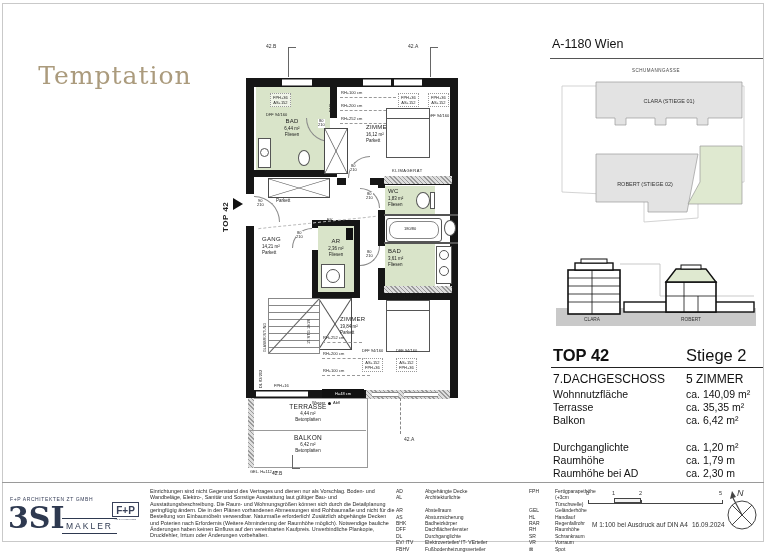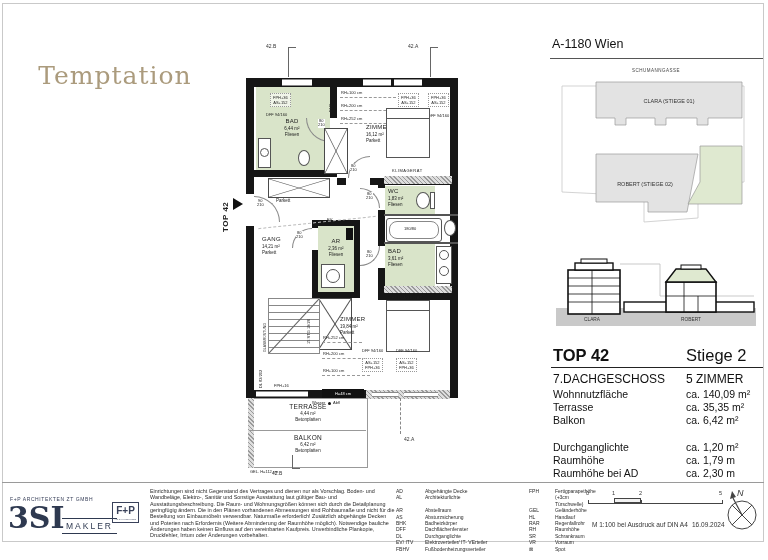--- a/index.html
+++ b/index.html
@@ -50,21 +50,21 @@
   .d-rule{position:absolute;left:551px;top:367px;width:212px;border-top:1.5px solid #222;}
   .d-floor{position:absolute;left:553px;top:372px;font-size:12px;color:#111;}
   .d-rooms{position:absolute;left:686px;top:372px;font-size:12px;color:#111;}
   .drow-l{position:absolute;left:553px;font-size:10.5px;color:#111;}
   .drow-v{position:absolute;left:686px;font-size:10.5px;color:#111;}
 
   
   .architect{position:absolute;left:10px;top:496px;font-size:5px;letter-spacing:.6px;color:#39415a;}
   .brand3si{position:absolute;left:8px;top:503px;font-size:30px;font-family:"DejaVu Serif",serif;font-weight:600;color:#2e3950;line-height:1;}
   .makler{position:absolute;left:62px;top:518px;font-size:8.5px;letter-spacing:2px;color:#2e3950;border-top:1px solid #2e3950;border-bottom:1px solid #2e3950;padding:2px 4px 2px 4px;}
-  .fpbox{position:absolute;left:112px;top:502px;width:27px;height:21px;border:1.5px solid #39415a;box-sizing:border-box;text-align:center;color:#39415a;}
+  .fpbox{position:absolute;left:112px;top:502px;width:27px;height:15px;border:1.5px solid #39415a;box-sizing:border-box;text-align:center;color:#39415a;}
   .fpbox .fp{font-size:10px;font-weight:bold;line-height:1.5;}
   .fpbox .fps{font-size:2.5px;letter-spacing:.4px;}
   .disclaimer{position:absolute;left:150px;top:488px;width:246px;font-size:5.4px;line-height:1.17;color:#2b2b2b;text-align:left;}
   .legend{position:absolute;left:396px;top:488px;width:196px;display:grid;grid-template-columns:27px 102px 24px 1fr;font-size:5px;line-height:1.28;color:#2b2b2b;column-gap:2px;}
   .scalebar{position:absolute;left:585px;top:490px;width:150px;height:20px;}
   .scalebar .lbl{position:absolute;top:0;font-size:5.5px;color:#333;}
   .sb-line{position:absolute;top:13px;height:0;border-top:1px solid #444;}
   .sb-tick{position:absolute;top:10px;width:0;height:4px;border-left:1px solid #444;}
   .sb-box{position:absolute;top:8px;height:5px;border:1px solid #444;background:#f2f2f2;box-sizing:border-box;}
   .m-note{position:absolute;left:592px;top:521px;font-size:6.5px;color:#333;}

